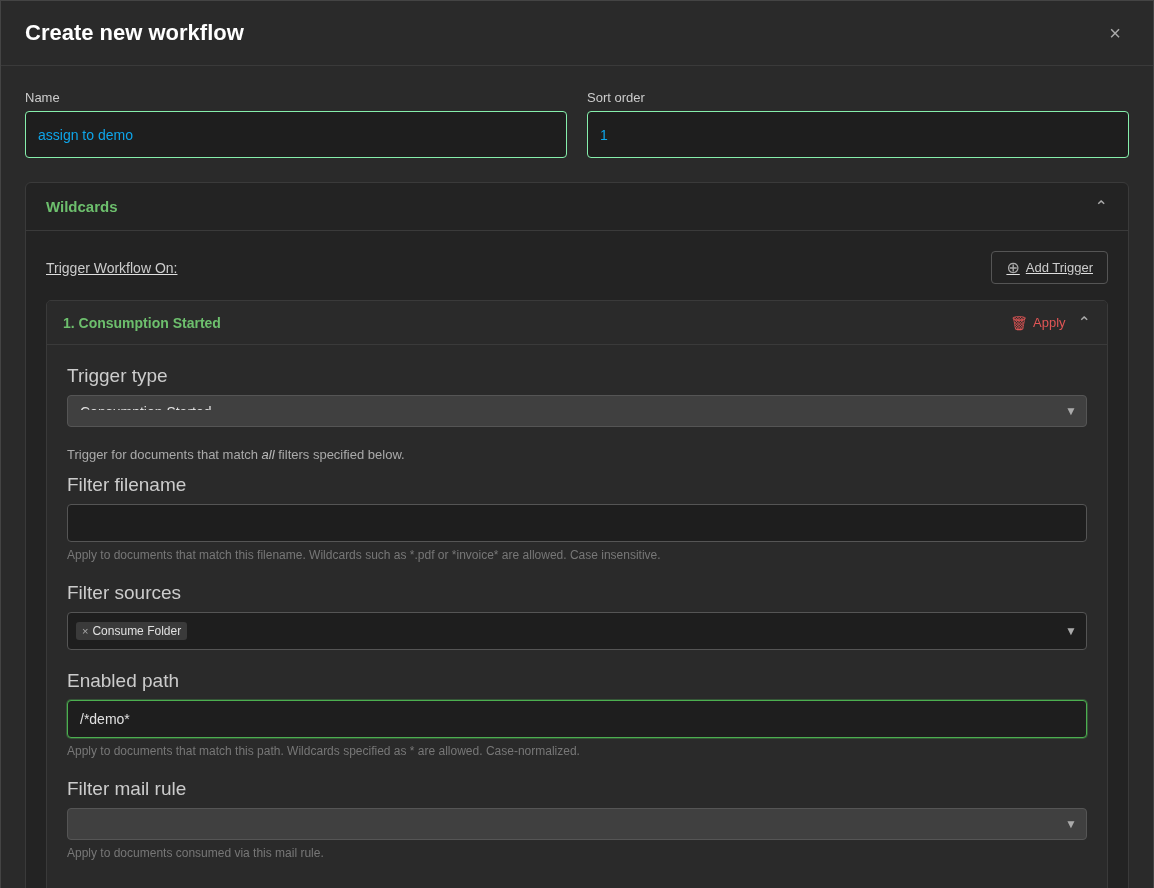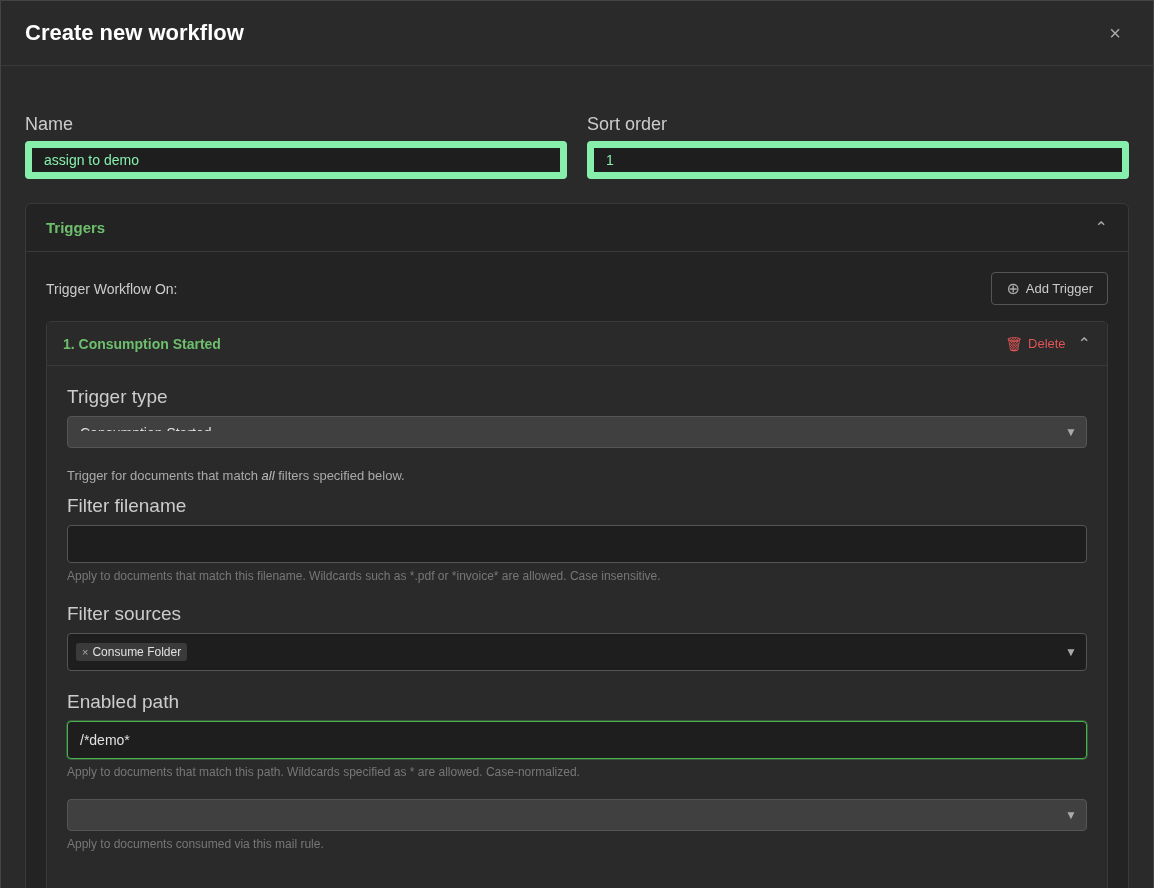--- a/index.html
+++ b/index.html
@@ -62,37 +62,37 @@
       align-items: flex-end;
     }
 
     .form-group {
       display: flex;
       flex-direction: column;
       gap: 6px;
     }
 
     .form-group.name-group { flex: 1; }
-    .form-group.sort-group { flex: 1; margin-top: 24px; }
+    .form-group.sort-group { flex: 1; }
     .form-group.enabled-group { min-width: 80px; }
 
     .form-label {
-      font-size: 18px;
+      font-size: 13px;
       color: #ccc;
     }
 
     .form-input {
       background: #1e1e1e;
-      border: 7px solid #86efac;
-      color: #86efac;
+      border: 1px solid #86efac;
+      color: #0ea5e9;
       padding: 8px 12px;
       font-size: 14px;
       border-radius: 4px;
       outline: none;
-      height: 38px;
+      height: 47px;
     }
 
     .toggle-switch {
       position: relative;
       width: 44px;
       height: 24px;
       margin-top: 8px;
     }
 
     .toggle-slider {
@@ -145,20 +145,21 @@
     .section-body {
       padding: 20px;
       border-top: 1px solid #3a3a3a;
     }
 
     .trigger-workflow-row {
       display: flex;
       align-items: center;
       justify-content: space-between;
       margin-bottom: 16px;
+      text-decoration: underline;
     }
 
     .trigger-workflow-label {
       font-size: 14px;
       color: #ccc;
     }
 
     .add-trigger-btn {
       display: flex;
       align-items: center;
@@ -366,41 +367,41 @@
         <input class="form-input" type="text" value="assign to demo" style="">
       </div>
       <div class="form-group sort-group">
         <label class="form-label">Sort order</label>
         <input class="form-input" type="text" value="1" style="">
       </div>
     </div>
 
     <div class="section-card">
       <div class="section-header">
-        <span class="section-title">Triggers</span>
+        <span class="section-title">Wildcards</span>
         <span class="section-chevron">⌃</span>
       </div>
 
       <div class="section-body">
 
         <div class="trigger-workflow-row">
           <span class="trigger-workflow-label">Trigger Workflow On:</span>
           <button class="add-trigger-btn">
             <span class="plus-icon">⊕</span>
             <span>Add Trigger</span>
           </button>
         </div>
 
         <div class="trigger-item">
           <div class="trigger-item-header">
             <span class="trigger-item-title">1. Consumption Started</span>
             <div class="trigger-item-actions">
               <button class="delete-btn">
                 <span class="trash-icon">🗑</span>
-                <span>Delete</span>
+                <span>Apply</span>
               </button>
               <span class="chevron-up">⌃</span>
             </div>
           </div>
 
           <div class="trigger-item-body">
 
             <div class="field-group">
               <label class="field-label">Trigger type</label>
               <div class="select-wrapper">
@@ -436,20 +437,21 @@
               </div>
             </div>
 
             <div class="field-group">
               <label class="field-label">Enabled path</label>
               <input class="filter-path-input" type="text" value="/*demo*" style="">
               <p class="field-hint">Apply to documents that match this path. Wildcards specified as * are allowed. Case-normalized.</p>
             </div>
 
             <div class="field-group">
+              <label class="field-label">Filter mail rule</label>
               <div class="select-wrapper">
                 <select class="form-select">
                   <option value=""></option>
                 </select>
                 <span class="select-arrow">▼</span>
               </div>
               <p class="field-hint">Apply to documents consumed via this mail rule.</p>
             </div>
           </div>
         </div>

